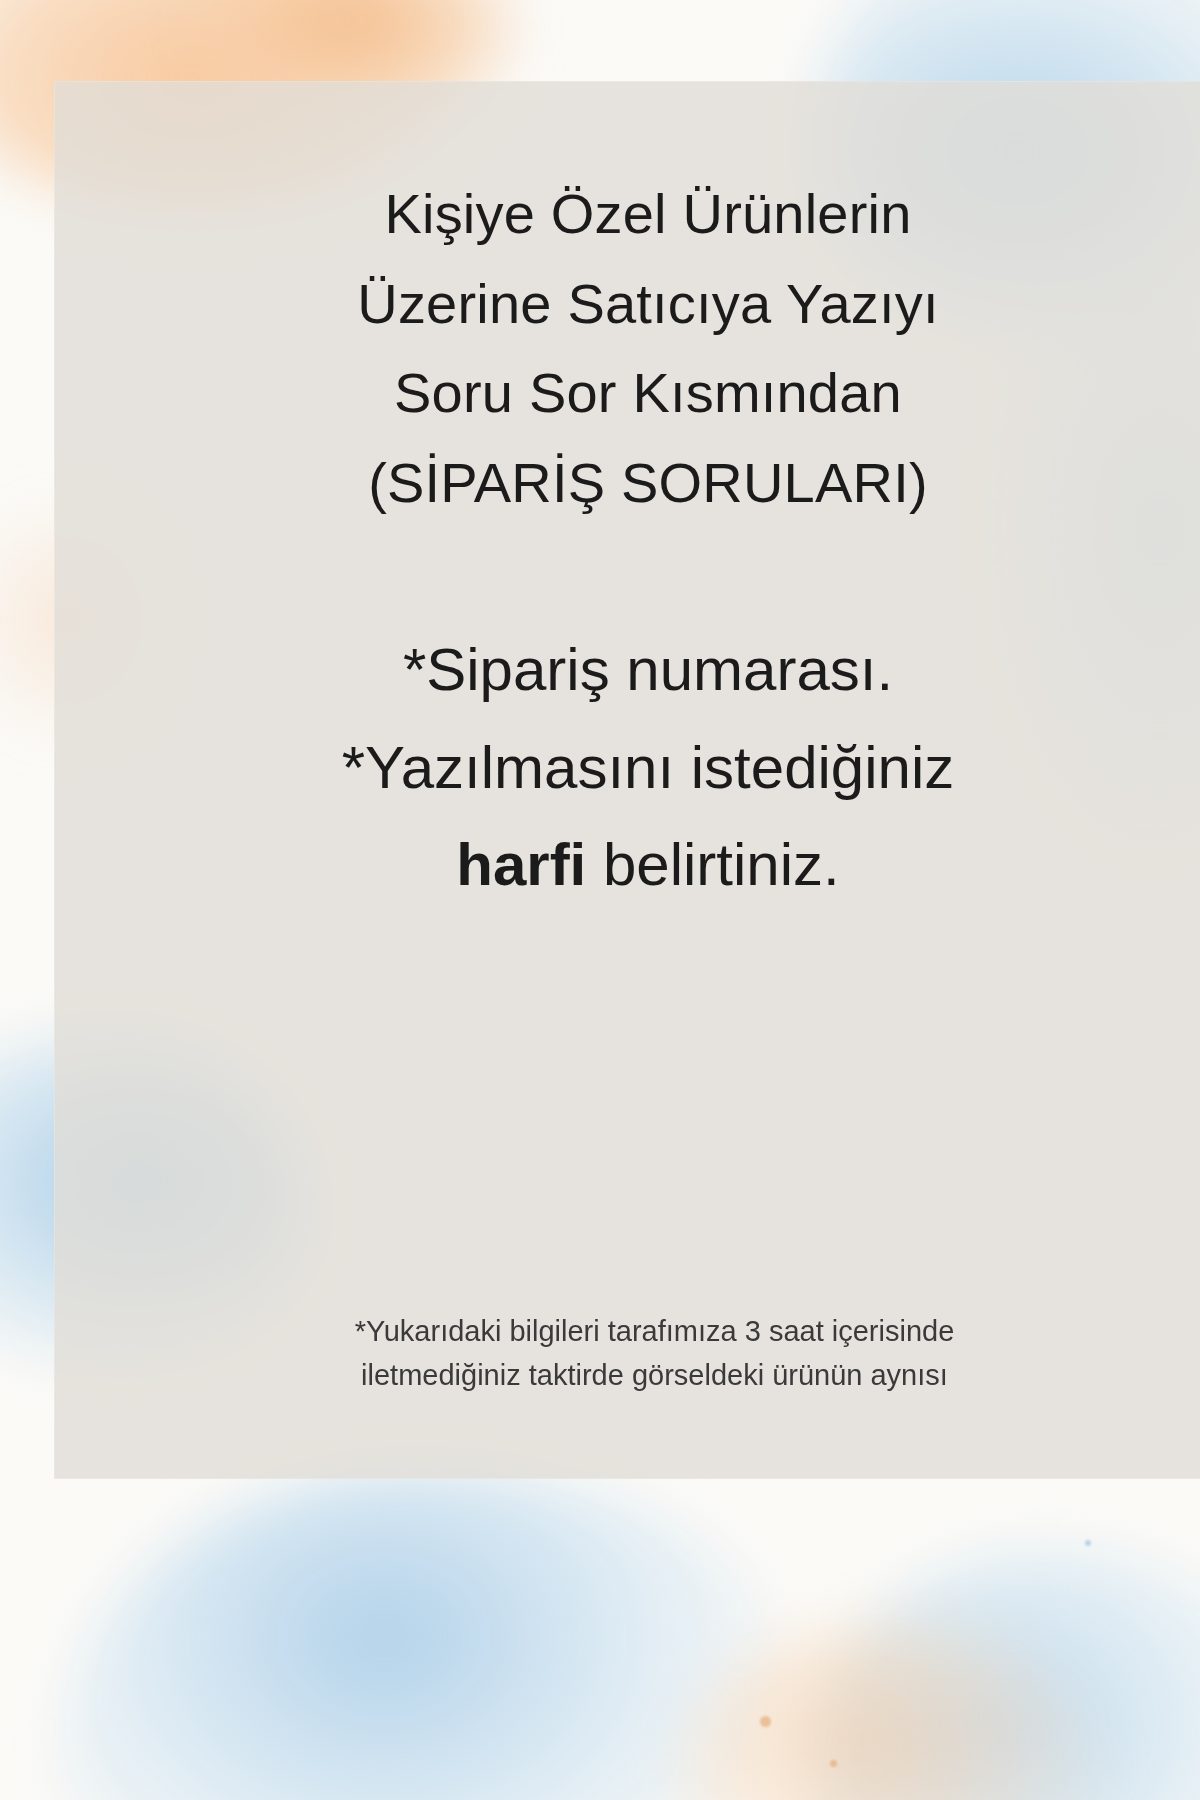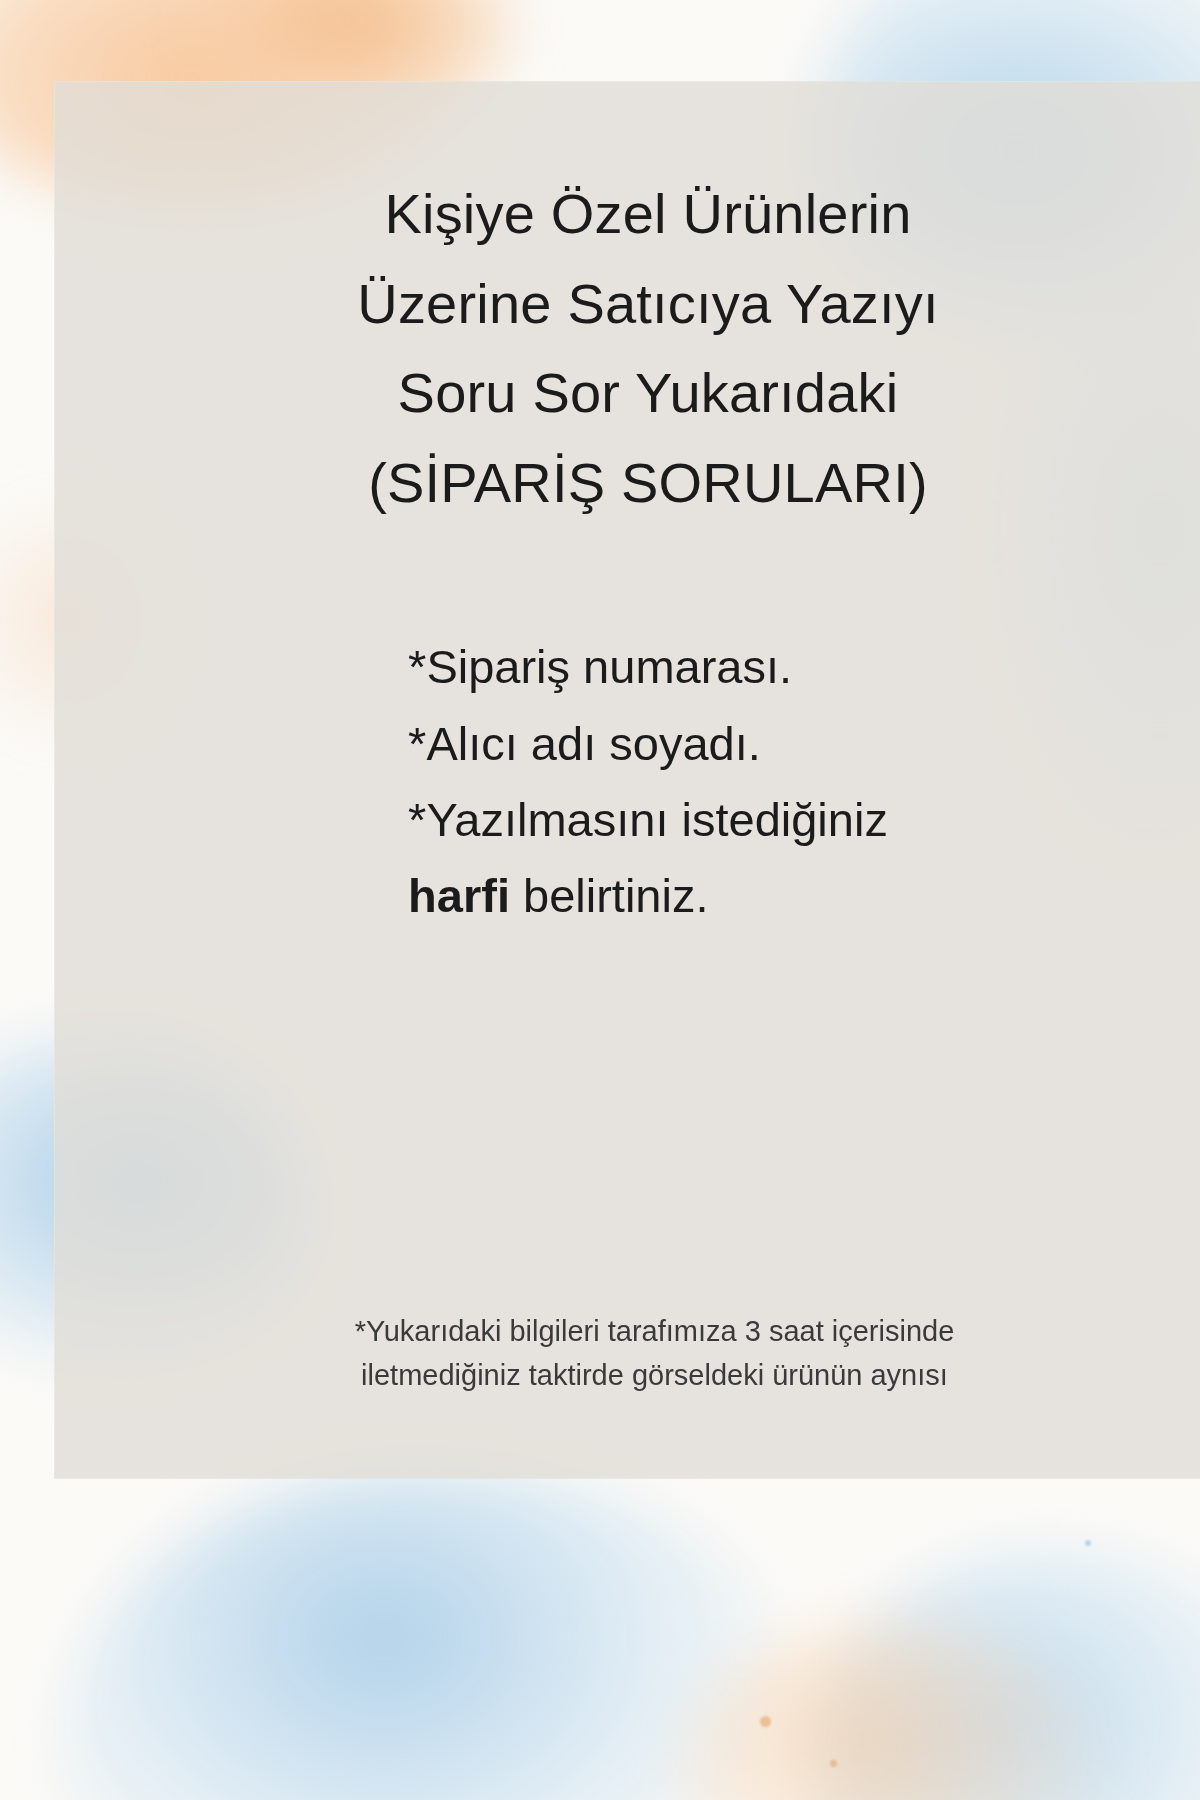--- a/index.html
+++ b/index.html
@@ -118,25 +118,26 @@
     line-height: 1.60;
     font-weight: 400;
     letter-spacing: 0.2px;
     margin: 0;
   }
   .headline .ln { display: block; }
 
   .spacer-a { height: 86px; }
 
   .bullets {
+    text-align: center;
     color: #1b1b1b;
-    font-size: 47px;
+    font-size: 60px;
     line-height: 1.62;
     font-weight: 400;
-    margin: 16px;
+    margin: 8px;
   }
   .bullets .ln { display: block; }
   .bullets b { font-weight: 700; }
 
   .spacer-b { flex: 1 1 auto; min-height: 60px; }
 
   .footnote {
     text-align: center;
     color: #3a3a3a;
     font-size: 29px;
@@ -164,29 +165,28 @@
 
   <div class="speck" style="left:760px; top:1716px; width:11px; height:11px;"></div>
   <div class="speck" style="left:830px; top:1760px; width:7px; height:7px;"></div>
   <div class="speck" style="left:1085px; top:1540px; width:6px; height:6px; background:rgba(150,190,222,0.6);"></div>
 
   <div class="card">
 
     <h1 class="headline">
       <span class="ln">Kişiye Özel Ürünlerin</span>
       <span class="ln">Üzerine Satıcıya Yazıyı</span>
-      <span class="ln">Soru Sor Yukarıdaki</span>
+      <span class="ln">Soru Sor Kısmından</span>
       <span class="ln">(SİPARİŞ SORULARI)</span>
     </h1>
 
     <div class="spacer-a"></div>
 
     <div class="bullets">
       <span class="ln">*Sipariş numarası.</span>
-      <span class="ln">*Alıcı adı soyadı.</span>
       <span class="ln">*Yazılmasını istediğiniz</span>
       <span class="ln"><b>harfi</b><span> belirtiniz.</span></span>
     </div>
 
     <div class="spacer-b"></div>
 
     <p class="footnote">
       <span class="ln">*Yukarıdaki bilgileri tarafımıza 3 saat içerisinde</span>
       <span class="ln">iletmediğiniz taktirde görseldeki ürünün aynısı</span>
     </p>

